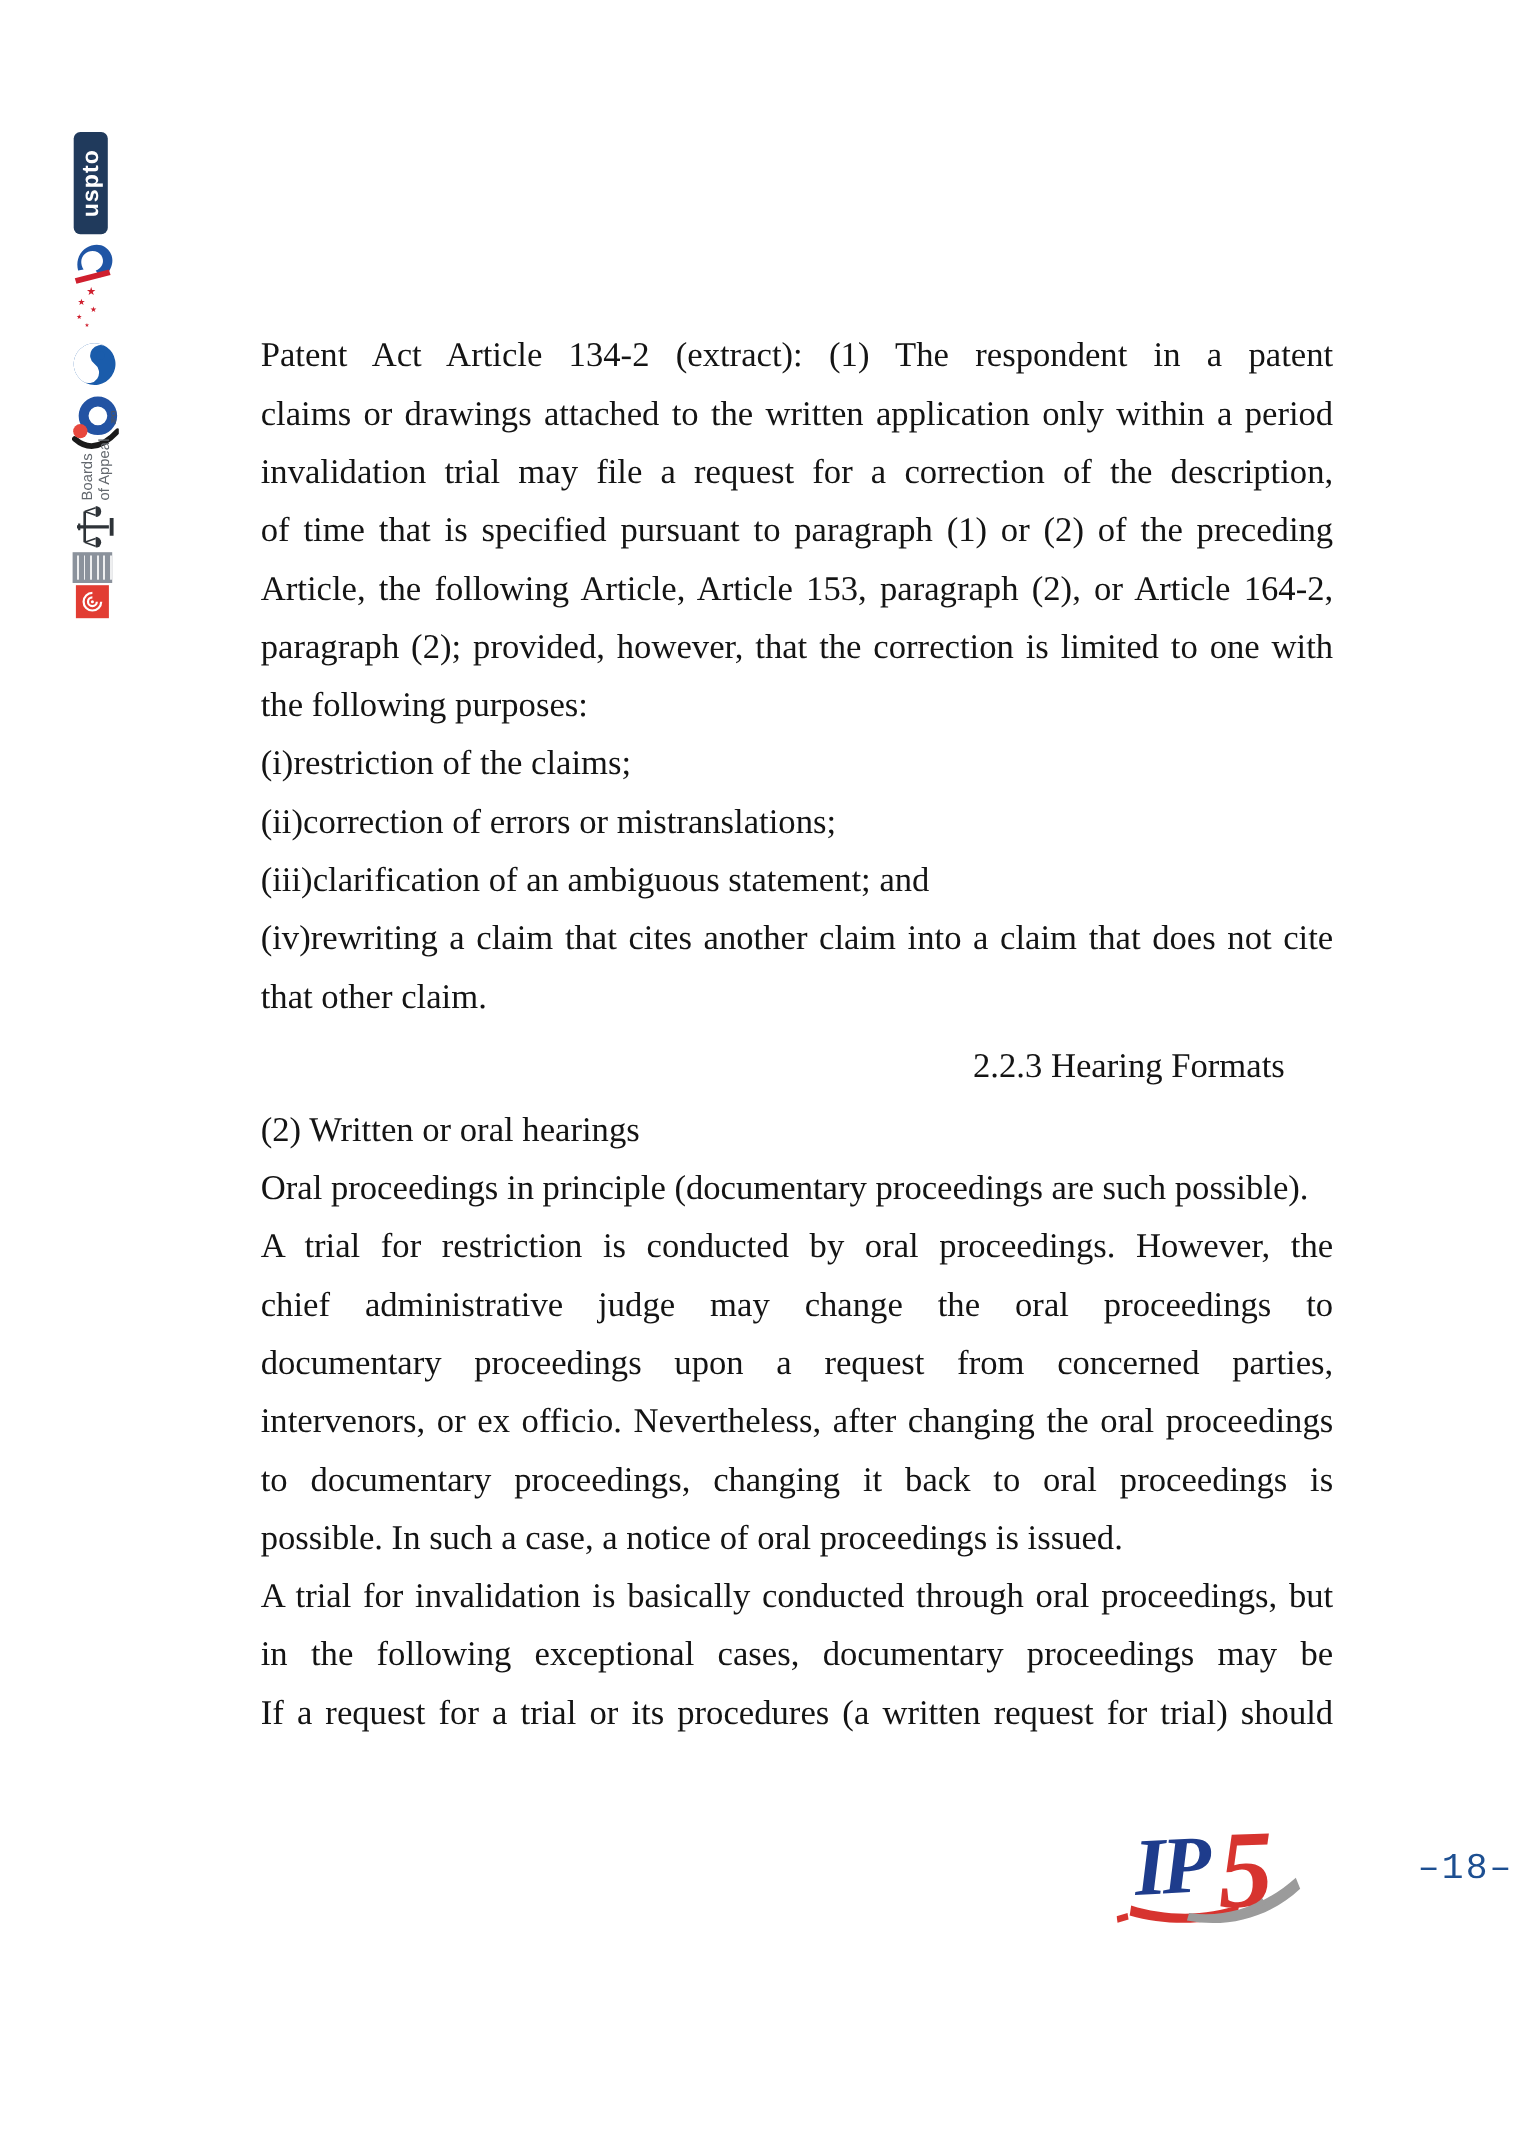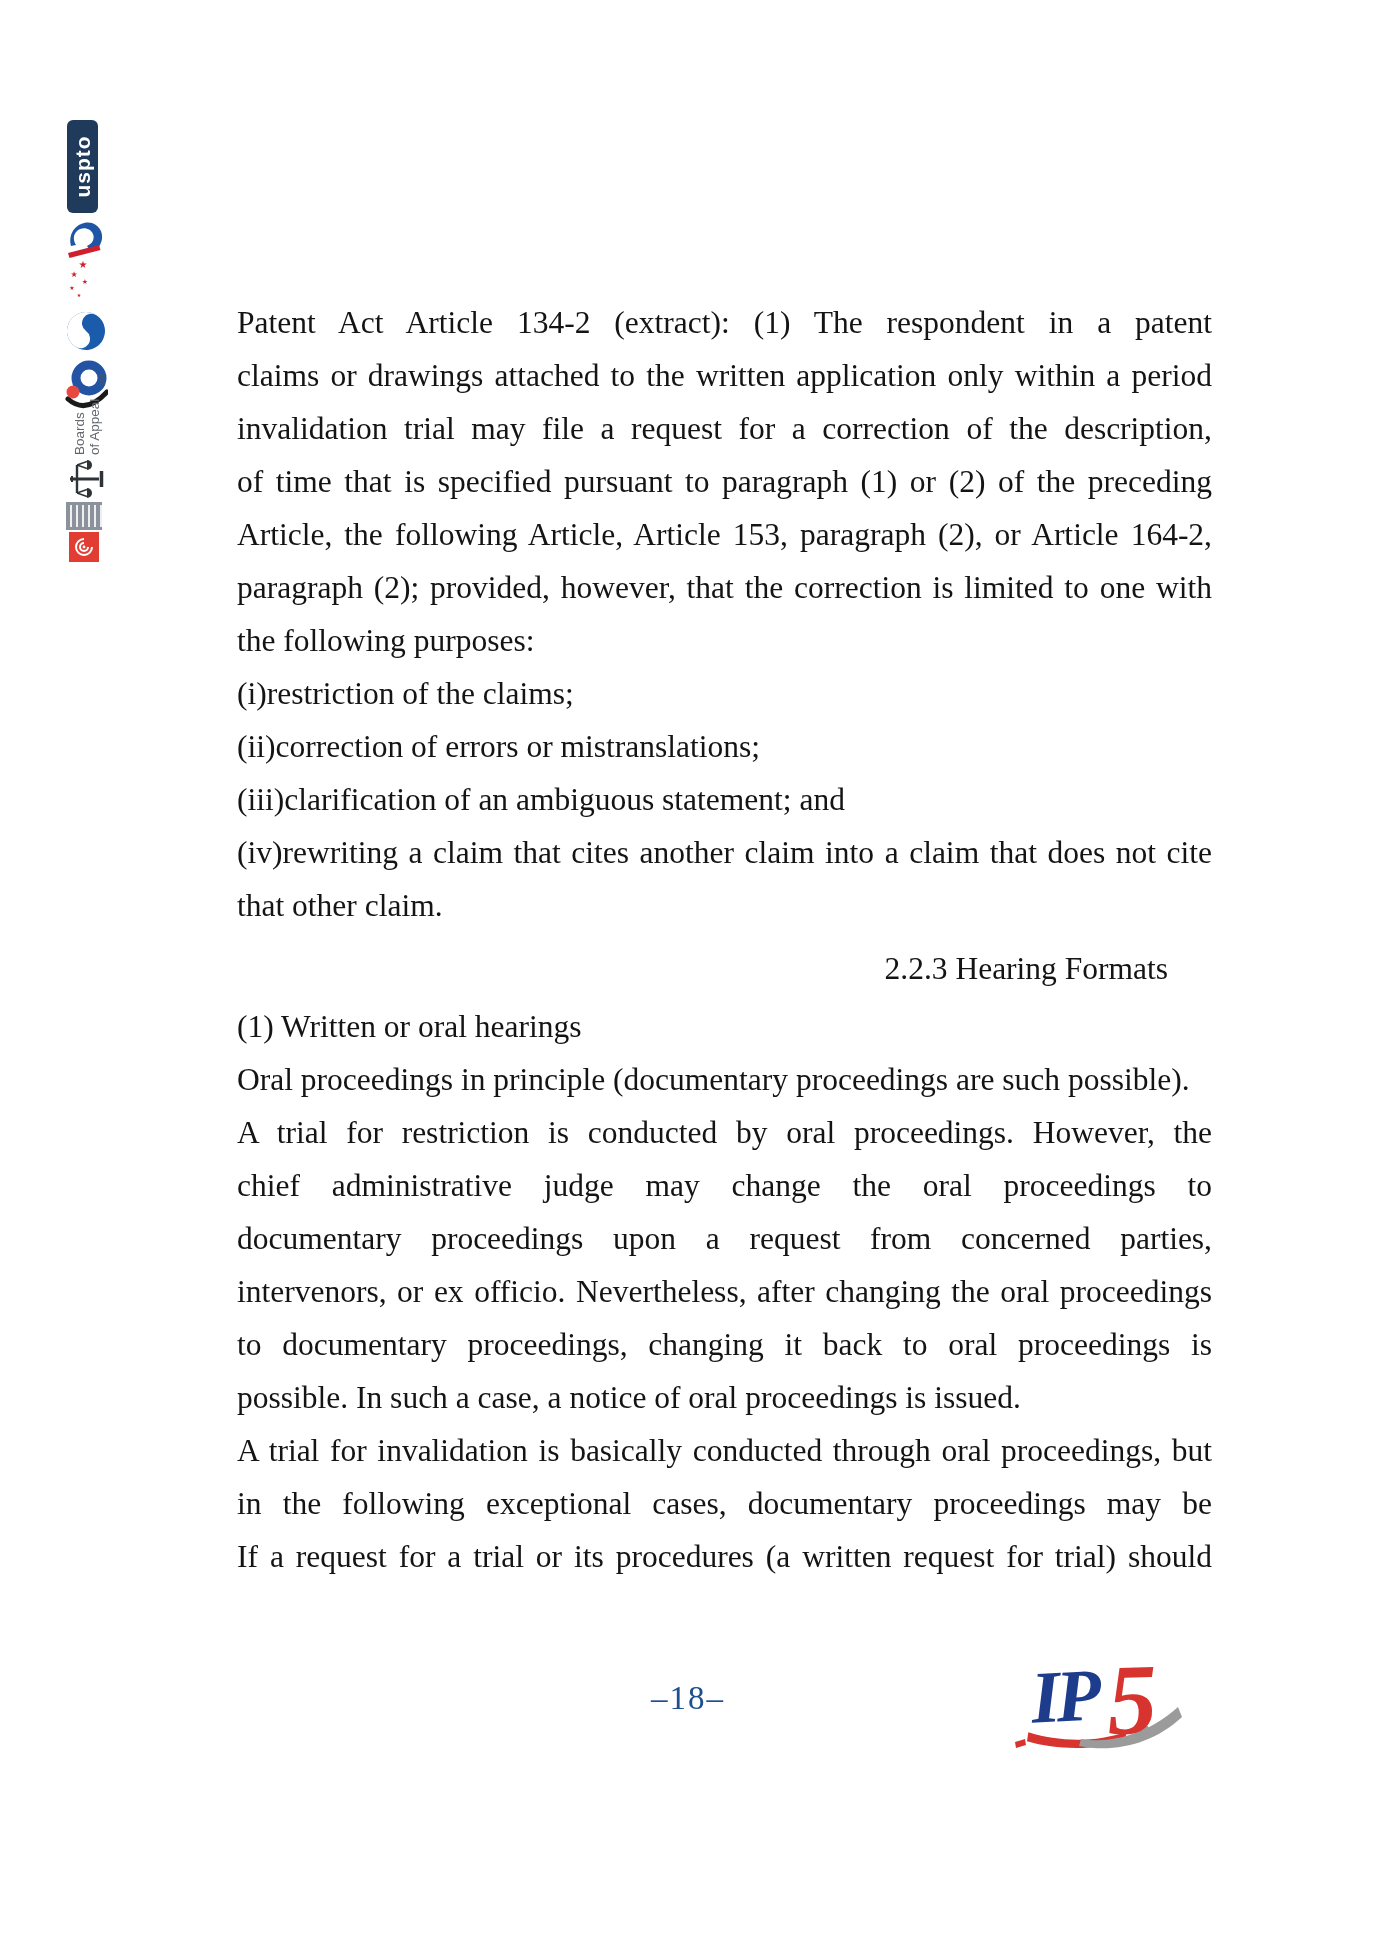--- a/index.html
+++ b/index.html
@@ -23,22 +23,22 @@
     background-size:80% 100%;background-repeat:no-repeat;background-position:3px 4px;}
 
   
   .textblock{position:absolute;left:193px;top:296px;width:975px;font-size:31.5px;line-height:53px;}
   .tl{width:100%;margin-left:44px;}
   .j{text-align:justify;text-align-last:justify;}
   .l{text-align:left;}
   .heading{font-weight:normal;margin:10px 0 5px 0;text-align:right;}
 
   
-  .pagenum{position:absolute;left:0;top:1680px;width:1376px;text-align:center;
-    font-size:33px;color:#1d4f91;letter-spacing:2px;}
+  .pagenum{position:absolute;left:0;top:1680px;width:1376px;text-align:right;
+    font-size:33px;color:#1d4f91;letter-spacing:2px;font-family:Liberation Mono, monospace;}
   .ip5{position:absolute;left:1015px;top:1645px;}
 </style>
 </head>
 <body>
 
 <div class="page">
 
   <div class="logo-abs" style="left:0;top:0;width:120px;height:600px;">
 
     <div class="logo-abs" style="left:67px;top:120px;width:31px;height:93px;">
@@ -121,21 +121,21 @@
     <div class="tl j">of time that is specified pursuant to paragraph (1) or (2) of the preceding</div>
     <div class="tl j">Article, the following Article, Article 153, paragraph (2), or Article 164-2,</div>
     <div class="tl j">paragraph (2); provided, however, that the correction is limited to one with</div>
     <div class="tl l">the following purposes:</div>
     <div class="tl l">(i)restriction of the claims;</div>
     <div class="tl l">(ii)correction of errors or mistranslations;</div>
     <div class="tl l">(iii)clarification of an ambiguous statement; and</div>
     <div class="tl j">(iv)rewriting a claim that cites another claim into a claim that does not cite</div>
     <div class="tl l">that other claim.</div>
     <div class="tl l heading">2.2.3 Hearing Formats</div>
-    <div class="tl l">(1) Written or oral hearings</div>
+    <div class="tl l">(2) Written or oral hearings</div>
     <div class="tl l">Oral proceedings in principle (documentary proceedings are such possible).</div>
     <div class="tl j">A trial for restriction is conducted by oral proceedings. However, the</div>
     <div class="tl j">chief administrative judge may change the oral proceedings to</div>
     <div class="tl j">documentary proceedings upon a request from concerned parties,</div>
     <div class="tl j">intervenors, or ex officio. Nevertheless, after changing the oral proceedings</div>
     <div class="tl j">to documentary proceedings, changing it back to oral proceedings is</div>
     <div class="tl l">possible. In such a case, a notice of oral proceedings is issued.</div>
     <div class="tl j">A trial for invalidation is basically conducted through oral proceedings, but</div>
     <div class="tl j">in the following exceptional cases, documentary proceedings may be</div>
     <div class="tl j">If a request for a trial or its procedures (a written request for trial) should</div>

